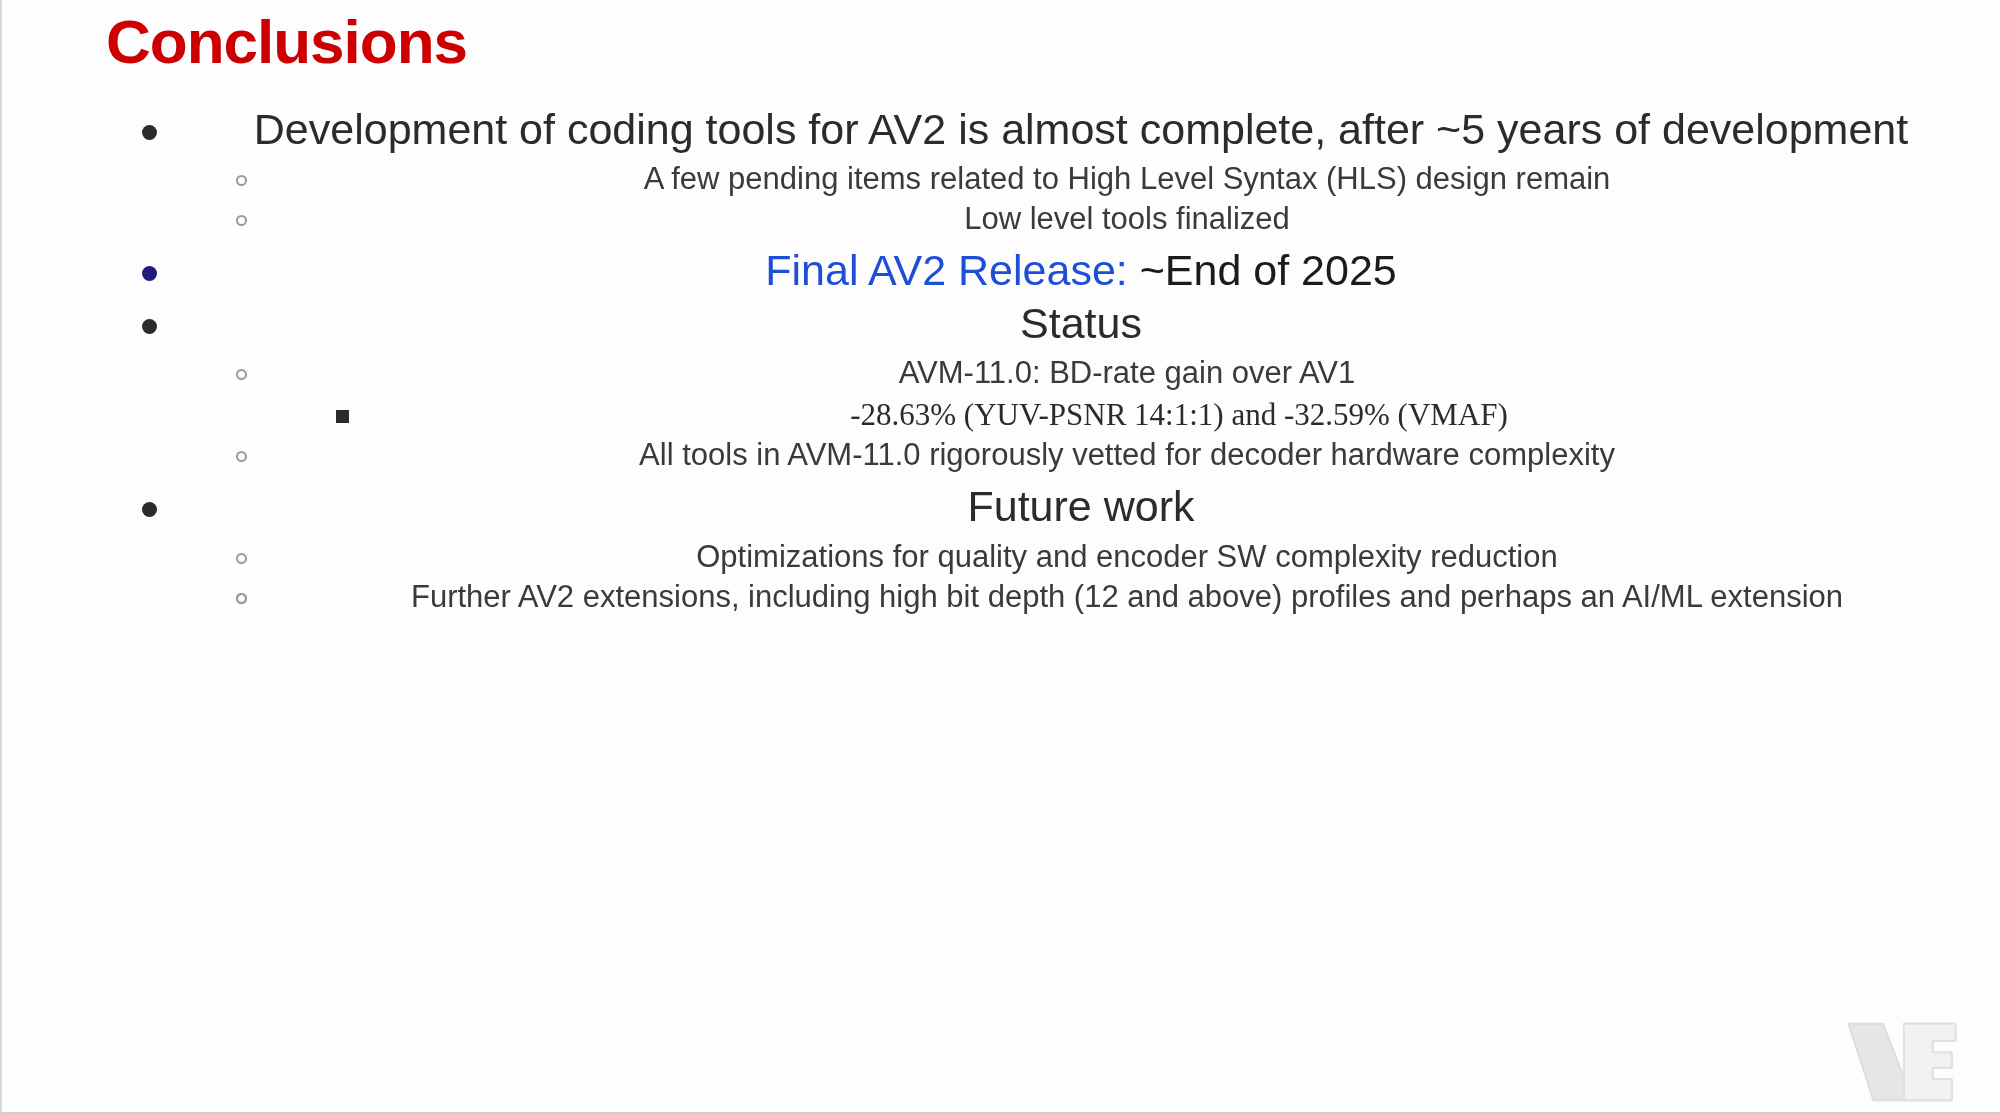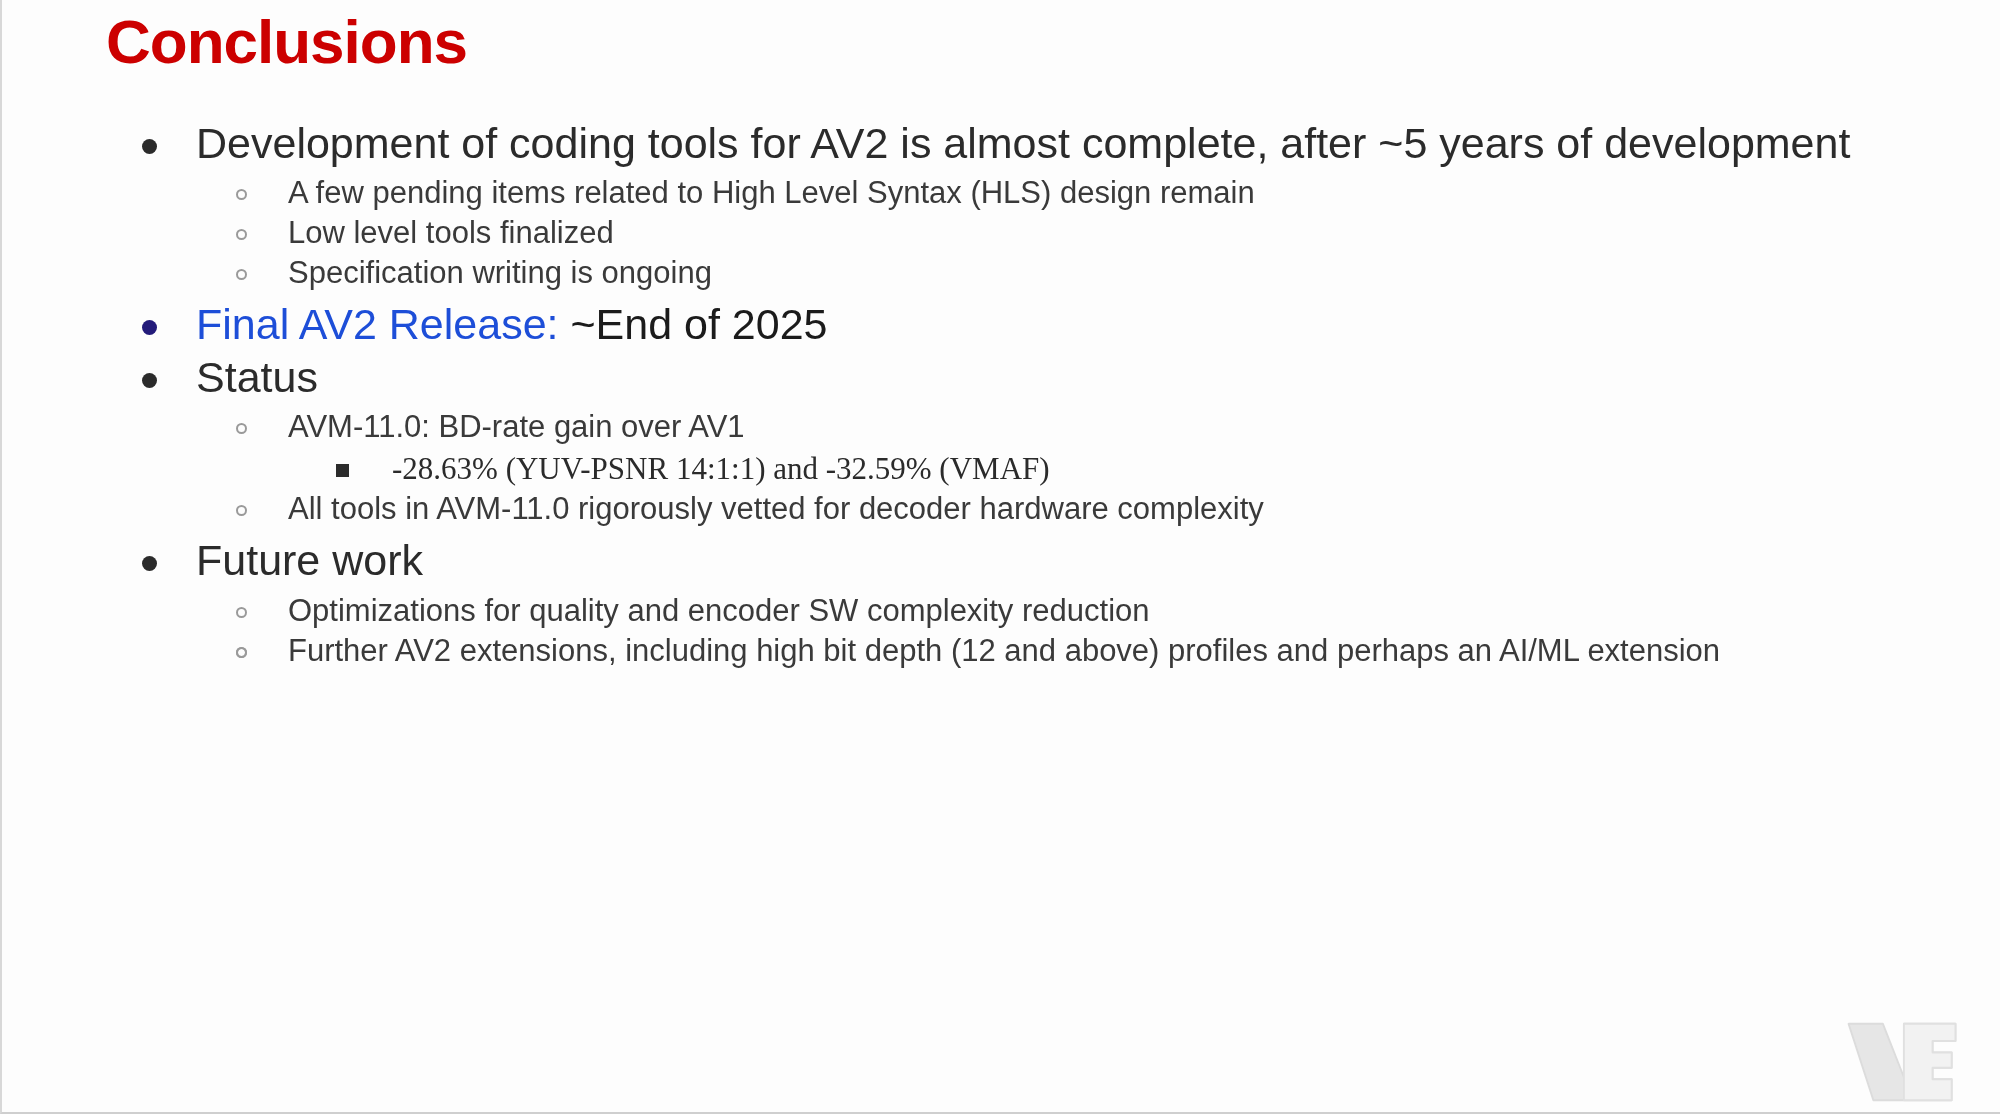--- a/index.html
+++ b/index.html
@@ -34,22 +34,23 @@
     letter-spacing: -1px;
     color: #cc0000;
     line-height: 1.1;
     white-space: nowrap;
   }
 
   
   .body-area {
     position: absolute;
     left: 104px;
-    top: 118px;
+    top: 104px;
     width: 1860px;
+    text-align: center;
   }
 
   ul.lvl1, ul.lvl2, ul.lvl3 {
     list-style: none;
     margin: 0;
     padding: 0;
   }
 
   
   li.l1 {
@@ -147,24 +148,20 @@
       </li>
       <ul class="lvl2">
         <li class="l2">
           <span class="bullet-ring"></span>
           <span>A few pending items related to High Level Syntax (HLS) design remain</span>
         </li>
         <li class="l2">
           <span class="bullet-ring"></span>
           <span>Low level tools finalized</span>
         </li>
-        <li class="l2">
-          <span class="bullet-ring"></span>
-          <span>Specification writing is ongoing</span>
-        </li>
       </ul>
 
       <div class="gap-sm"></div>
 
       <li class="l1 accent">
         <span class="bullet-dot"></span>
         <span class="t-red">Final AV2 Release:</span><span class="t-black"> ~End of 2025</span>
       </li>
 
       <li class="l1">

